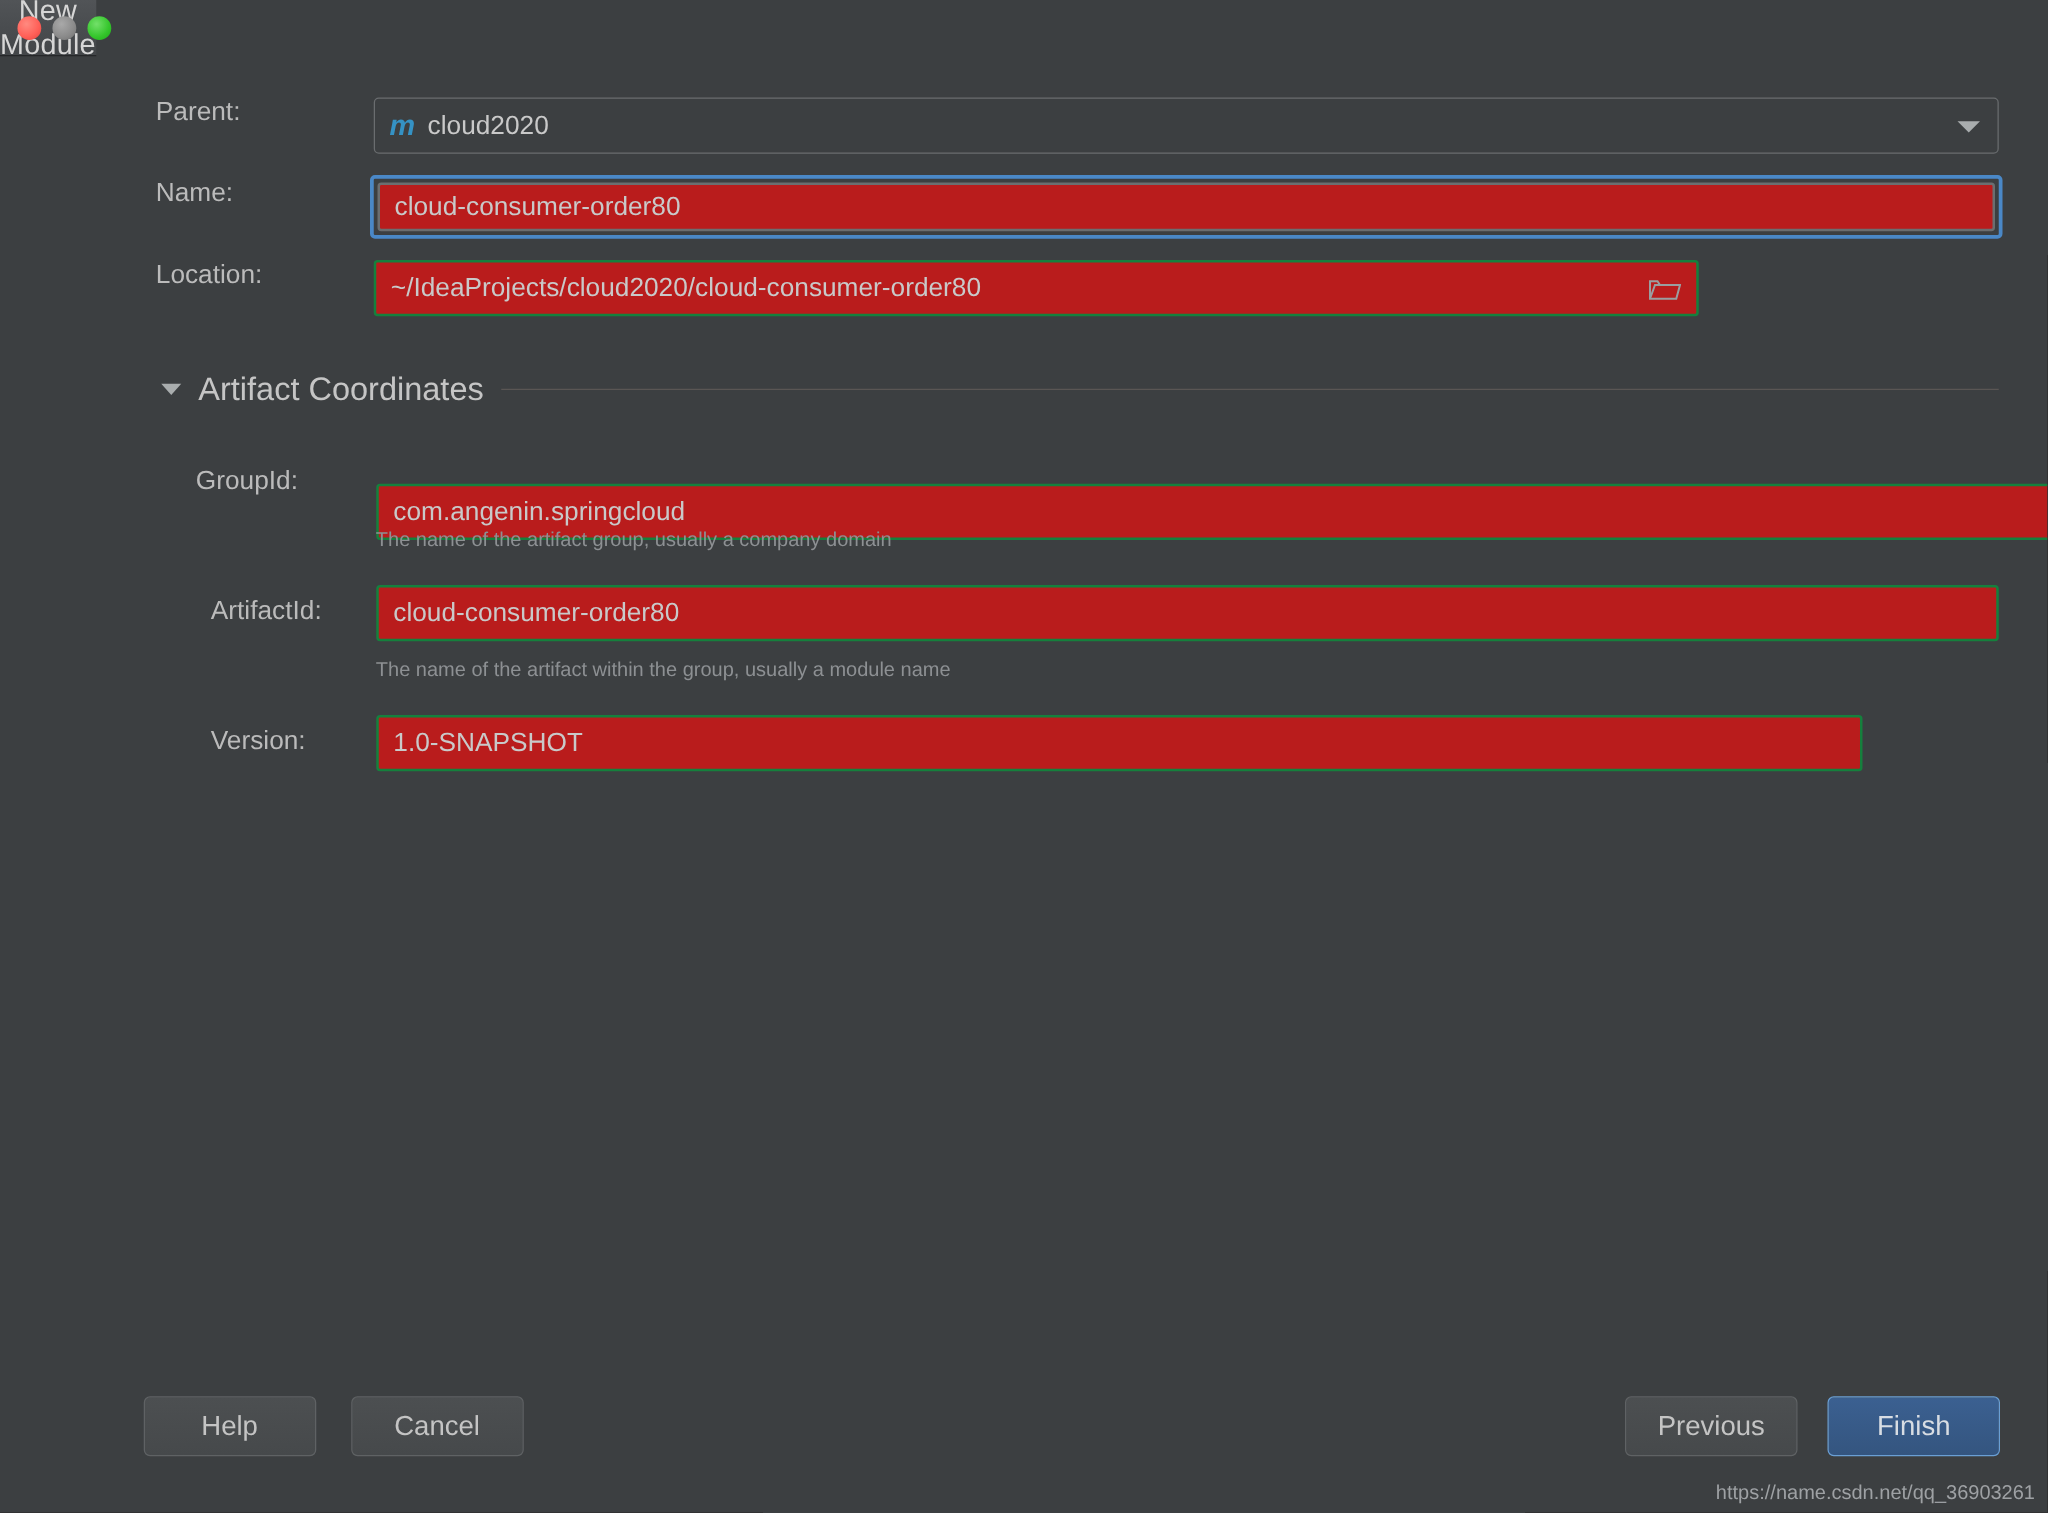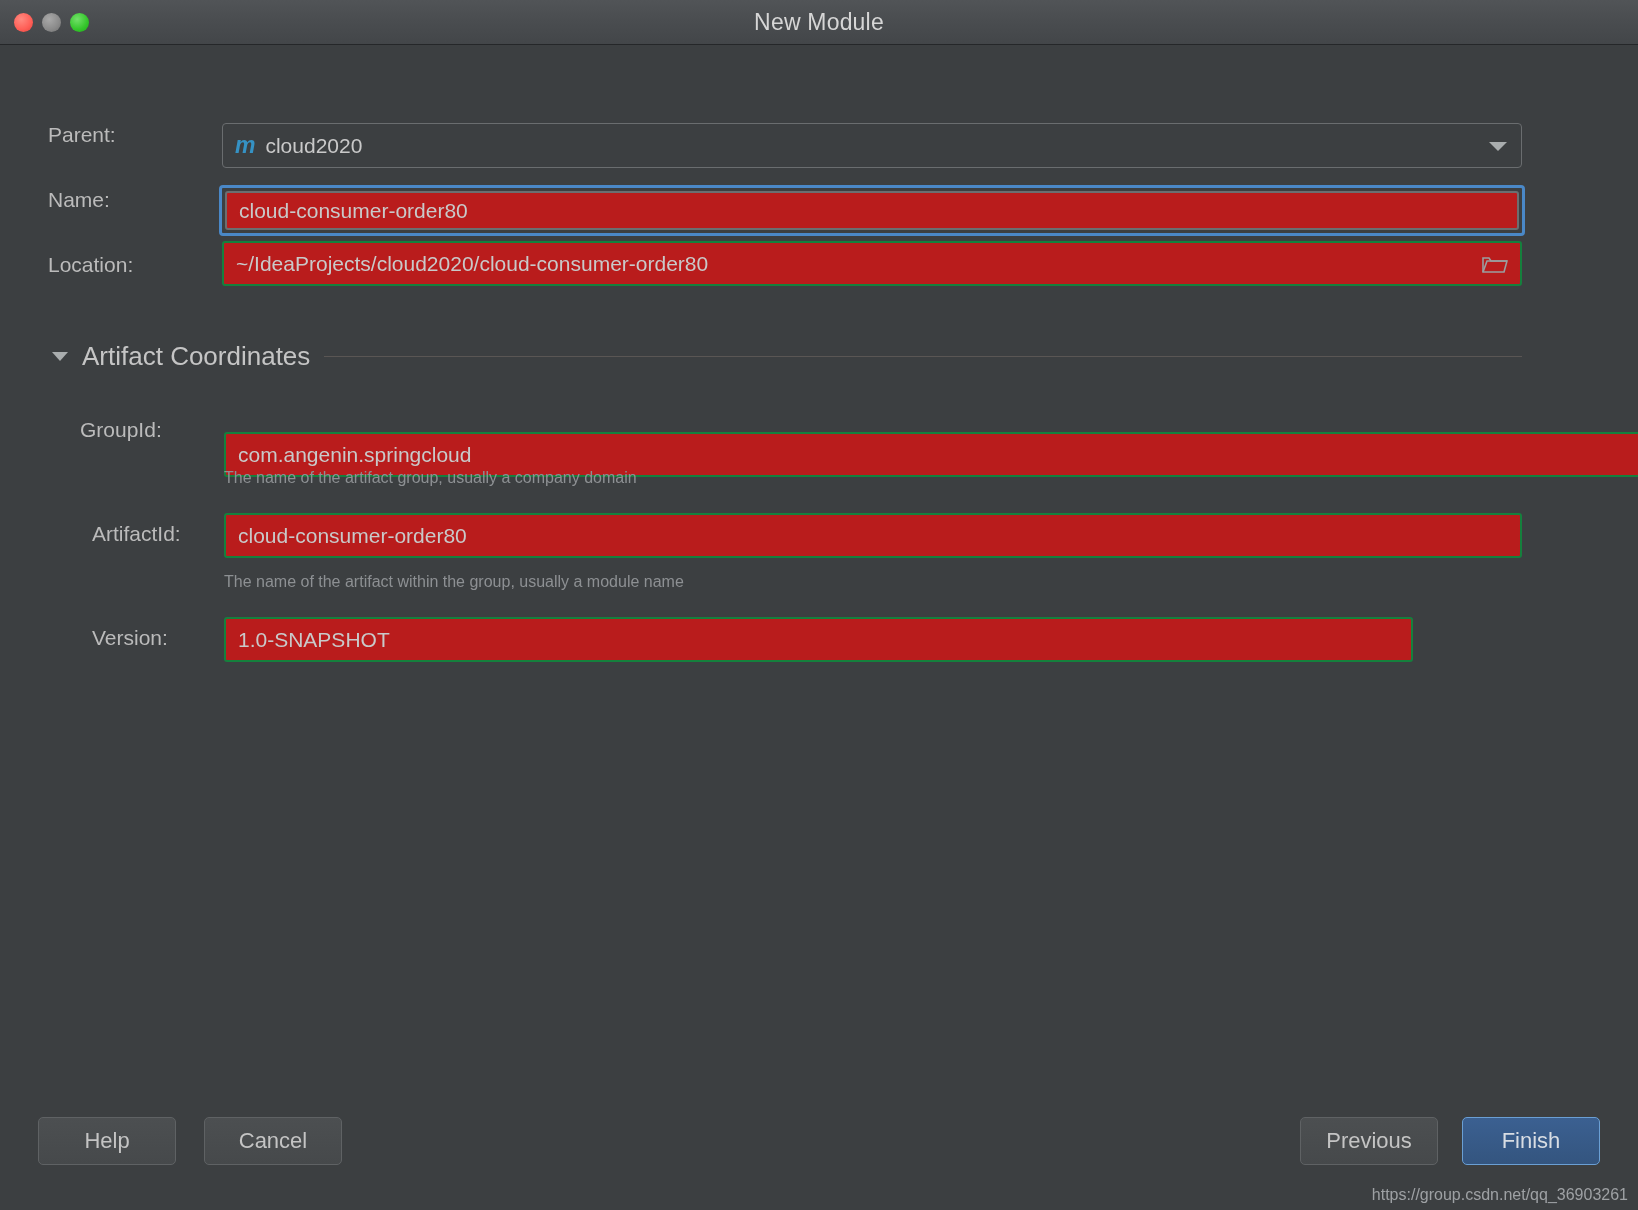--- a/index.html
+++ b/index.html
@@ -11,21 +11,20 @@
     background: #2b2b2b;
     font-family: "Liberation Sans", sans-serif;
   }
 
   .window {
     position: relative;
     width: 1638px;
     height: 1210px;
     background: #3c3f41;
     display: flex;
-    flex-direction: column;
     overflow: hidden;
   }
 
   
   .titlebar {
     position: relative;
     height: 45px;
     flex: 0 0 45px;
     background: linear-gradient(to bottom, #515457 0%, #4a4d50 45%, #434649 100%);
     border-bottom: 1px solid #252729;
@@ -235,21 +234,21 @@
       <span class="field-label">Name:</span>
     </div>
     <div class="focus-ring" style="left:219px; top:140px; width:1306px; height:51px;"></div>
     <div class="textfield" style="position:absolute; left:225px; top:146px; width:1294px; height:39px; border-color:#6b6e70;">
       <span class="value">cloud-consumer-order80</span>
     </div>
 
     <div class="form-row" style="left:48px; top:208px;">
       <span class="field-label">Location:</span>
     </div>
-    <div class="textfield" style="position:absolute; left:222px; top:196px; width:1300px;">
+    <div class="textfield" style="position:absolute; left:222px; top:208px; width:1060px;">
       <span class="value">~/IdeaProjects/cloud2020/cloud-consumer-order80</span>
       <svg class="folder-icon" viewBox="0 0 26 20">
         <path d="M1 4 L1 18 L22 18 L25 7 L9 7 L7 4 Z" fill="none" stroke="#9a9ea0" stroke-width="1.6"></path>
         <path d="M1 18 L5 7 L25 7" fill="none" stroke="#9a9ea0" stroke-width="1.6"></path>
       </svg>
     </div>
 
     <div class="section" style="left:52px; top:296px; width:1470px;">
       <span class="twisty"></span>
       <span class="section-title">Artifact Coordinates</span>
@@ -281,15 +280,15 @@
 
     <div class="btn-row-left">
       <button class="btn">Help</button>
       <button class="btn">Cancel</button>
     </div>
     <div class="btn-row-right">
       <button class="btn">Previous</button>
       <button class="btn primary">Finish</button>
     </div>
 
-    <div class="watermark">https://group.csdn.net/qq_36903261</div>
+    <div class="watermark">https://name.csdn.net/qq_36903261</div>
   </div>
 </div>
 
 </body></html>

